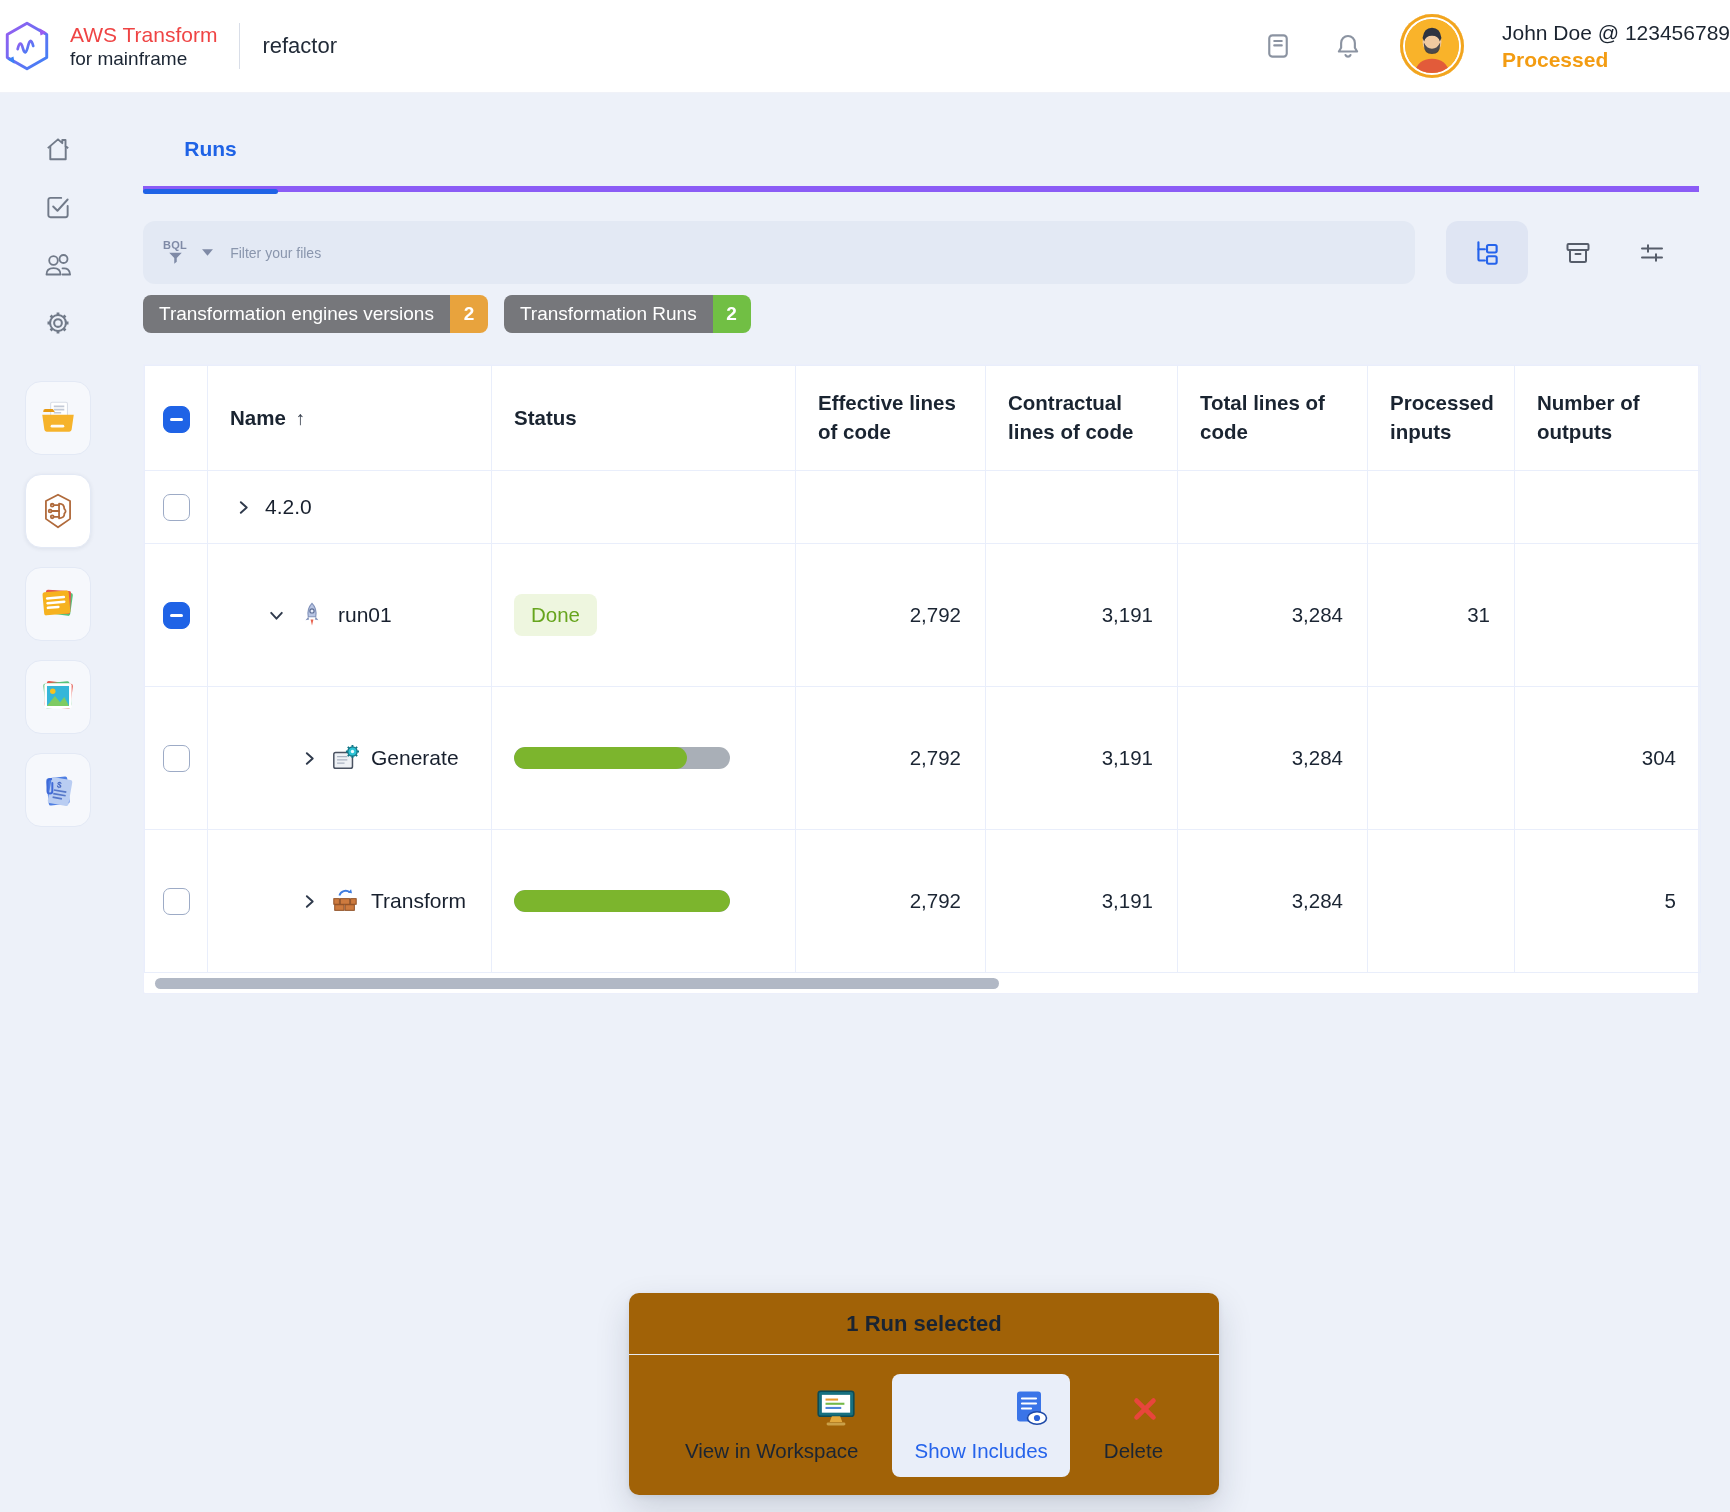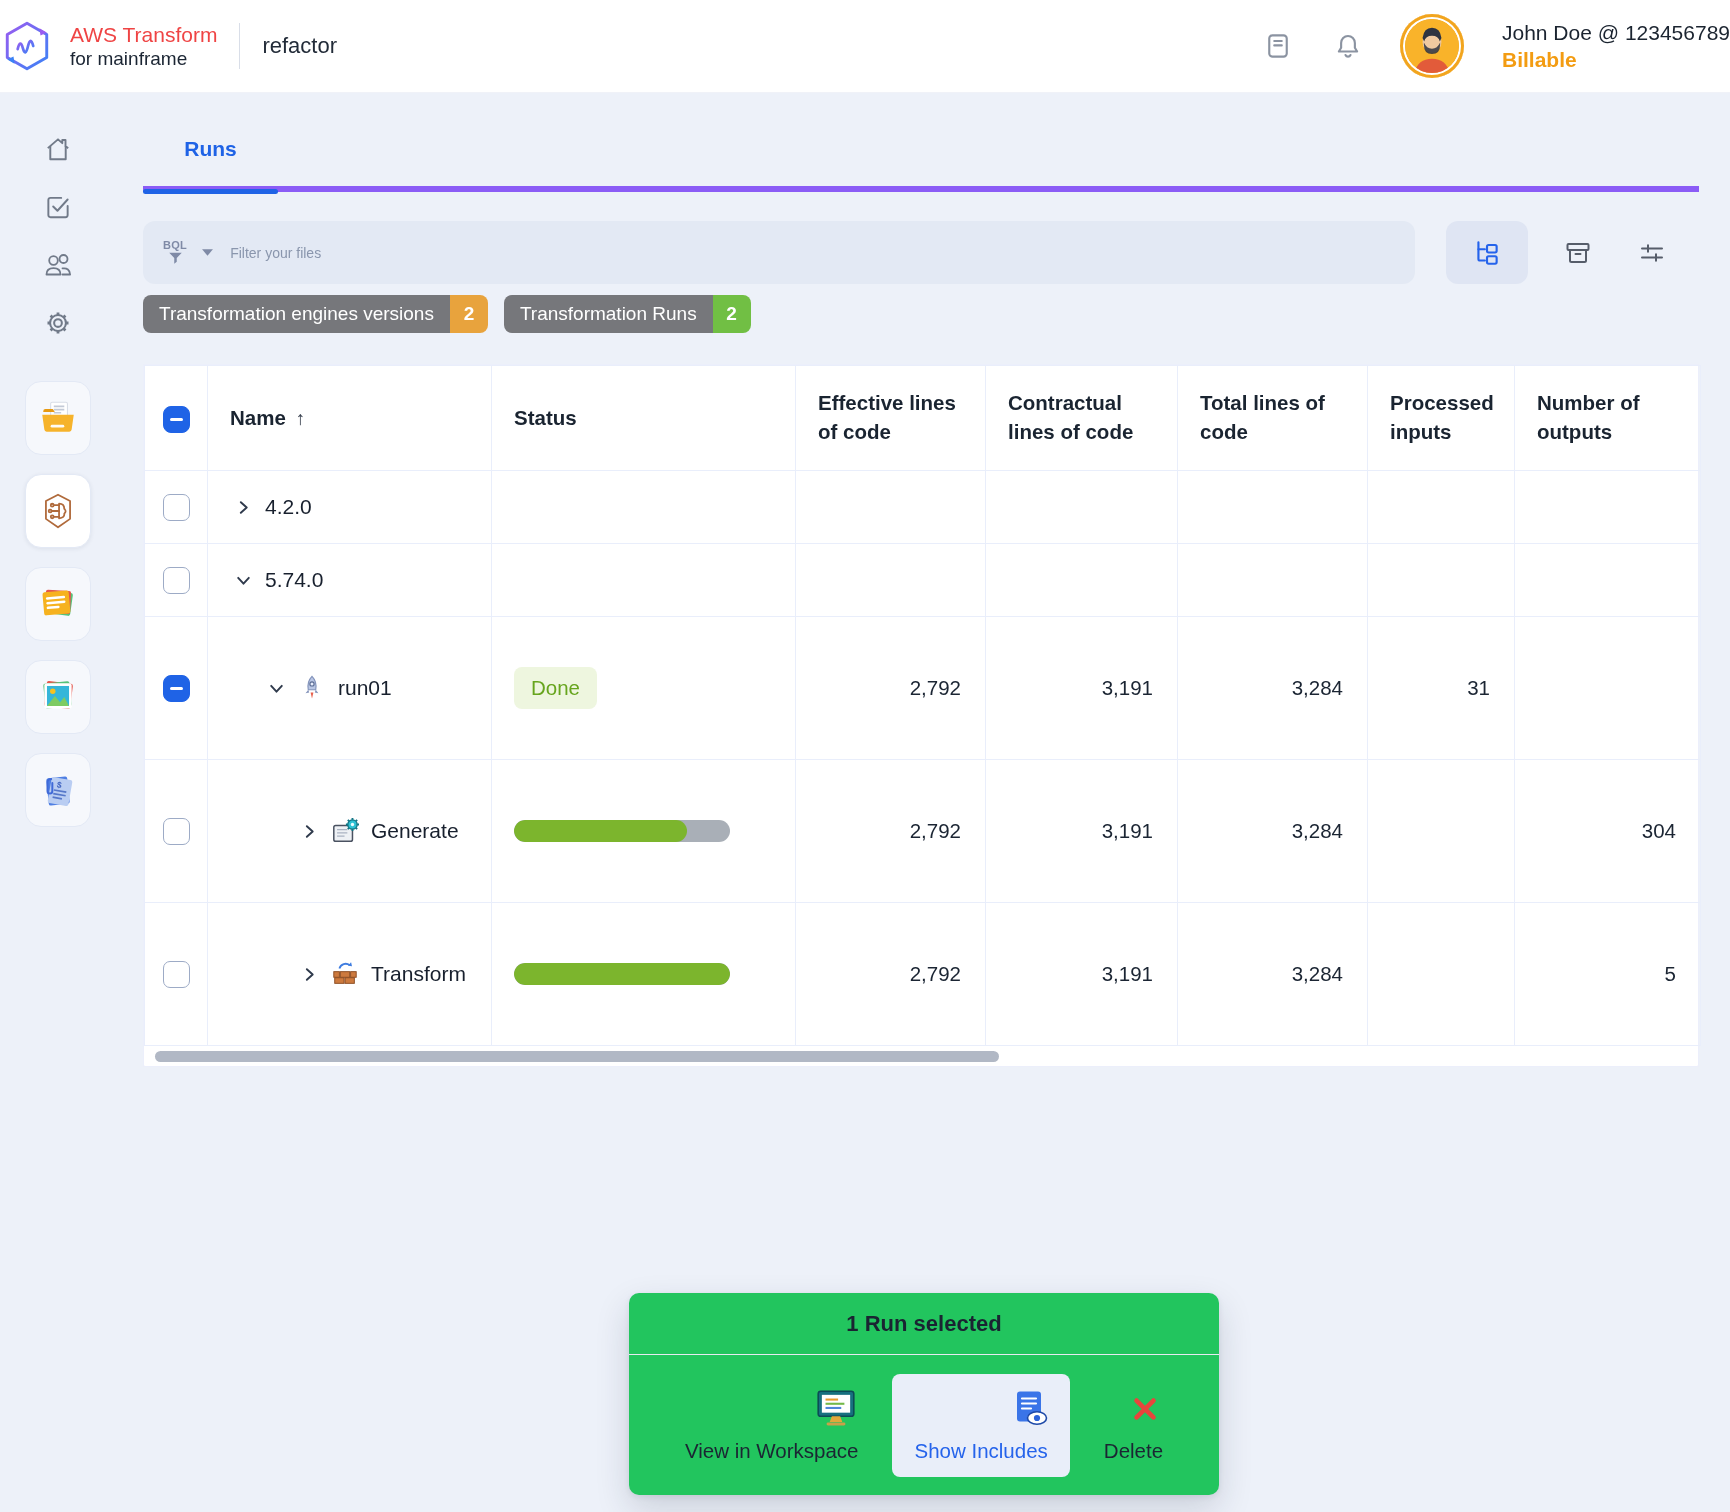--- a/index.html
+++ b/index.html
@@ -79,21 +79,21 @@
   .row-icon{width:28px;height:28px;flex:none}
   .cb{width:27px;height:27px;border:1.6px solid #9dabc6;border-radius:7px;background:#fff;display:inline-block;vertical-align:middle}
   .cb.ind{background:#1f63e6;border-color:#1f63e6;border-radius:8px;position:relative}
   .cb.ind::after{content:"";position:absolute;left:6px;right:6px;top:11.5px;height:3.4px;background:#fff;border-radius:2px}
   .badge-done{display:inline-block;padding:9px 17px;border-radius:8px;background:#eef6df;color:#67a51e;font-size:20.5px}
   .pbar{width:216px;height:22px;border-radius:11px;background:#a9afb7;overflow:hidden}
   .pbar-fill{height:100%;background:#7cb52d;border-radius:11px}
   .hscroll-thumb{position:absolute;left:11px;bottom:4px;width:844px;height:11px;border-radius:6px;background:#b1b8c5}
 
   
-  .sel-panel{position:absolute;left:629px;top:1293px;width:590px;background:#22c55e;border-radius:10px;box-shadow:0 14px 34px rgba(25,35,60,.16),0 2px 6px rgba(25,35,60,.08)}
+  .sel-panel{position:absolute;left:629px;top:1293px;width:590px;background:#a16207;border-radius:10px;box-shadow:0 14px 34px rgba(25,35,60,.16),0 2px 6px rgba(25,35,60,.08)}
   .sel-title{height:62px;border-bottom:1px solid #e7eaf1;display:flex;align-items:center;justify-content:center;font-size:22px;font-weight:600;color:#1a2432}
   .sel-actions{height:140px;display:flex;align-items:center;justify-content:center;gap:28px}
   .sel-action{display:flex;flex-direction:column;align-items:flex-end;gap:9px;font-size:20.5px;color:#1b2533;padding:14px 6px}
   .sel-action svg{height:42px}
   .sel-action.hl{background:#e9eef9;border-radius:8px;padding:14px 22px;color:#2563eb}
 </style>
 </head>
 <body>
 
 <header class="topbar">
@@ -134,21 +134,21 @@
       <svg viewBox="0 0 40 40">
         <circle cx="20" cy="20" r="20" fill="#f9b32a"></circle>
         <ellipse cx="20" cy="17" rx="7" ry="8" fill="#f0c9a0"></ellipse>
         <path d="M13 14 q1-7.5 7-7.5 t7 7.5 l-1.2 2.6 q-1-4.2-5.8-4.2 t-5.8 4.2 z" fill="#2e3340"></path>
         <path d="M14 19 q0 7 6 7 t6-7 v-1.6 q-2 4.6-6 4.6 t-6-4.6 z" fill="#2e3340" opacity=".85"></path>
         <path d="M7 40 q2.5-10.5 13-10.5 t13 10.5 z" fill="#e25b3a"></path>
       </svg>
     </div>
     <div class="user-block">
       <div class="user-name">John Doe @ 123456789</div>
-      <div class="user-status">Billable</div>
+      <div class="user-status">Processed</div>
     </div>
   </div>
 </header>
 
 <nav class="sidebar">
   <div class="side-nav">
     <button>
       <svg viewBox="0 0 28 28" fill="none" stroke="#717a89" stroke-width="1.8" stroke-linejoin="round">
         <path d="M4.5 13.2 L14 5 L18 8.5 V5.6 H21 V11.2 L23.5 13.2"></path>
         <path d="M6.8 11.3 V23.5 H21.2 V11.3"></path>
@@ -328,39 +328,20 @@
         </div>
             </td>
         <td></td>
             <td></td>
             <td></td>
             <td></td>
             <td></td>
             <td></td>
       </tr>
 
-      <tr class="h-ver">
-        <td class="cell-check"><span class="cb"></span></td>
-        <td>
-              <div class="name-flex lvl0">
-          <span class="chev down">
-                  <svg viewBox="0 0 16 16">
-                    <path d="M5.5 3 L11 8 L5.5 13" fill="none" stroke="#2f3a4c" stroke-width="1.8" stroke-linecap="round" stroke-linejoin="round"></path>
-                  </svg>
-                </span>
-          <span>5.74.0</span>
-        </div>
-            </td>
-        <td></td>
-            <td></td>
-            <td></td>
-            <td></td>
-            <td></td>
-            <td></td>
-      </tr>
 
       <tr class="h-run">
         <td class="cell-check"><span class="cb ind"></span></td>
         <td>
               <div class="name-flex lvl1">
           <span class="chev down">
                   <svg viewBox="0 0 16 16">
                     <path d="M5.5 3 L11 8 L5.5 13" fill="none" stroke="#2f3a4c" stroke-width="1.8" stroke-linecap="round" stroke-linejoin="round"></path>
                   </svg>
                 </span>

